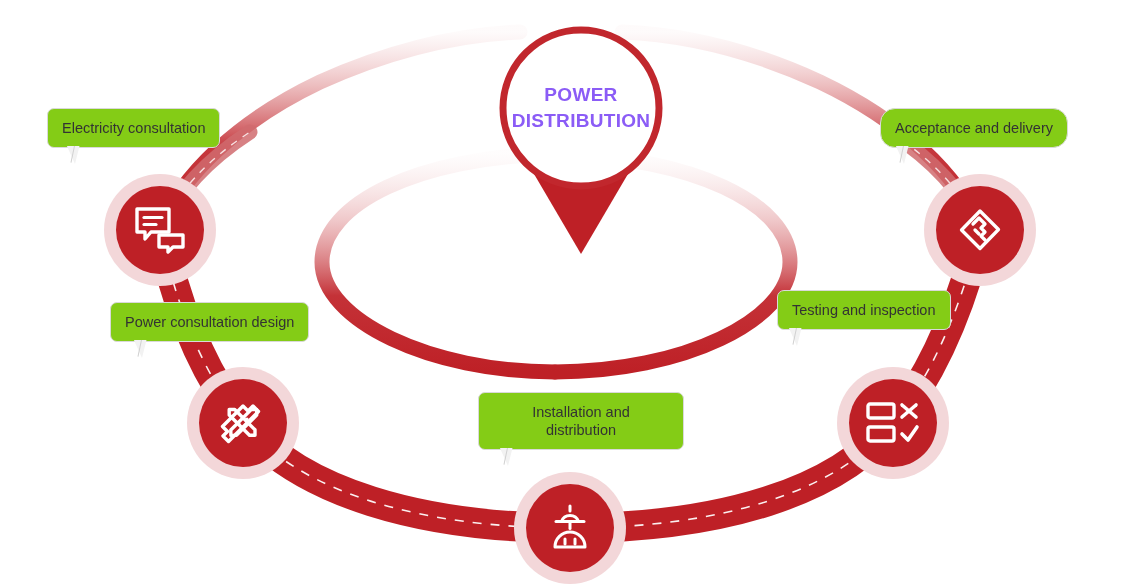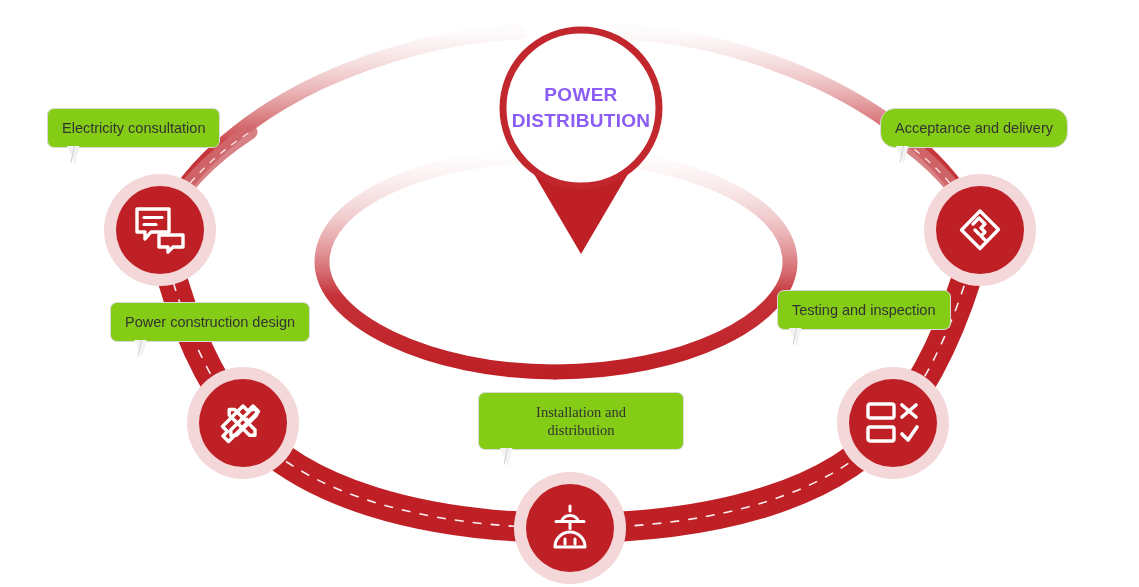--- a/index.html
+++ b/index.html
@@ -53,21 +53,21 @@
     border: 1px solid #D9D9D9;
     border-radius: 7px;
     color: #333333;
     font-size: 14.5px;
     line-height: 18px;
     padding: 10px 14px;
     white-space: nowrap;
     text-align: center;
     box-sizing: border-box;
   }
-  .label.two-line { white-space: normal; font-family: Liberation Serif, serif; }
+  .label.two-line { white-space: normal; }
   .label .tail {
     position: absolute;
     bottom: -17px;
     width: 14px;
     height: 18px;
     overflow: hidden;
   }
   .label .tail::before {
     content: "";
     position: absolute;
@@ -215,21 +215,21 @@
           <path d="M12.2 18.0 L12.2 12.5 L17.7 12.5 L38.0 32.8 L38.0 38.3 L32.5 38.3 Z" transform="rotate(0 26 26)"></path>
           <path d="M13.8 33.0 L34.2 12.6 L39.7 12.6 L39.7 18.1 L19.4 38.4 L13.9 38.4 Z" transform="rotate(0 26 26)"></path>
         </g>
         <circle cx="22" cy="27" r="1.6" fill="#fff"></circle>
         <circle cx="26" cy="30" r="1.6" fill="#fff"></circle>
         <circle cx="30" cy="22" r="1.6" fill="#fff"></circle>
       </svg>
     </div>
   </div>
   <div class="label" style="left:110px; top:302px;">
-    <span>Power construction design</span>
+    <span>Power consultation design</span>
     <span class="tail" style="left:22px;"></span>
   </div>
 
   <div class="node" style="left:570px; top:528px;">
     <div class="node-core">
       <svg width="52" height="52" viewBox="0 0 52 52">
         <g fill="none" stroke="#fff" stroke-width="3" stroke-linecap="round" stroke-linejoin="round">
           <line x1="26" y1="4" x2="26" y2="9"></line>
           <path d="M17.5 19.5 A9 9 0 0 1 34.5 19.5"></path>
           <line x1="12" y1="19.5" x2="40" y2="19.5"></line>

